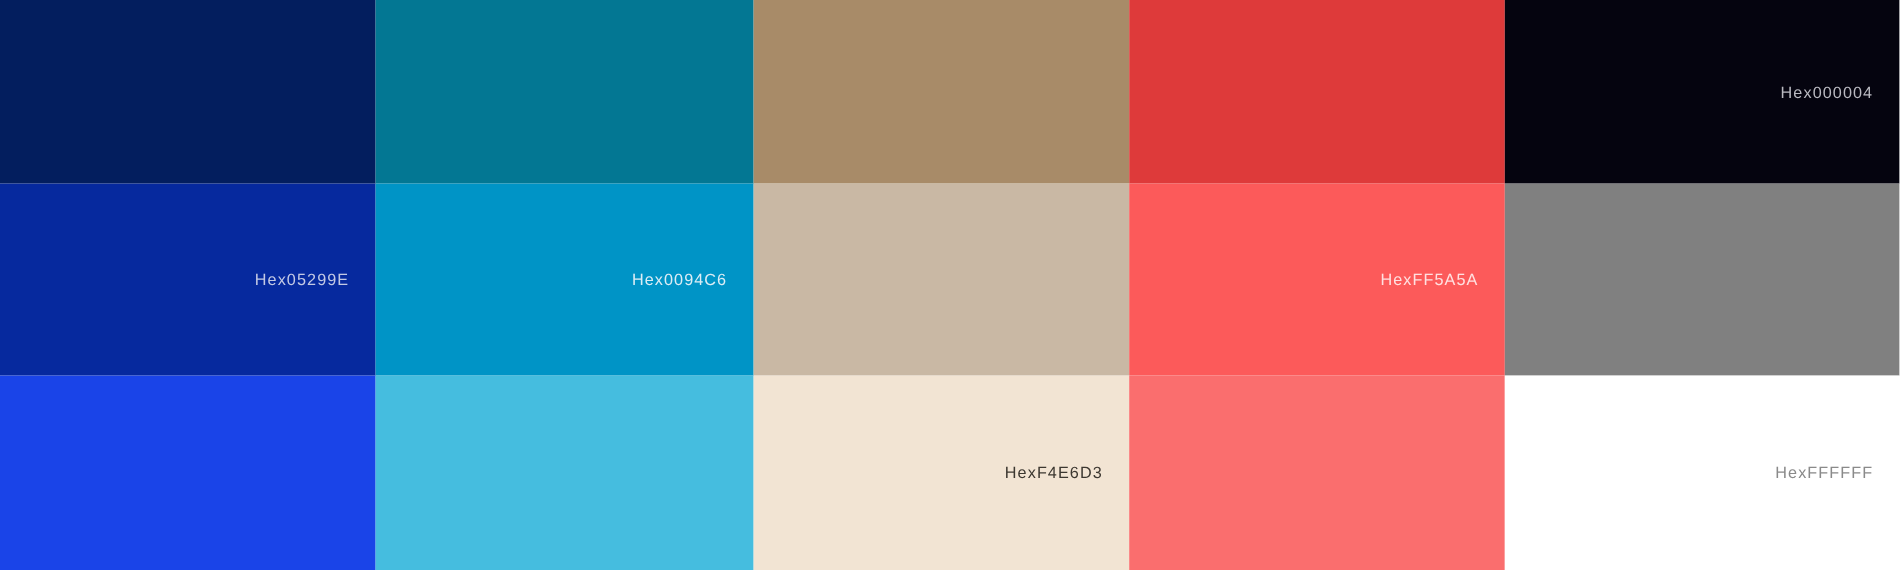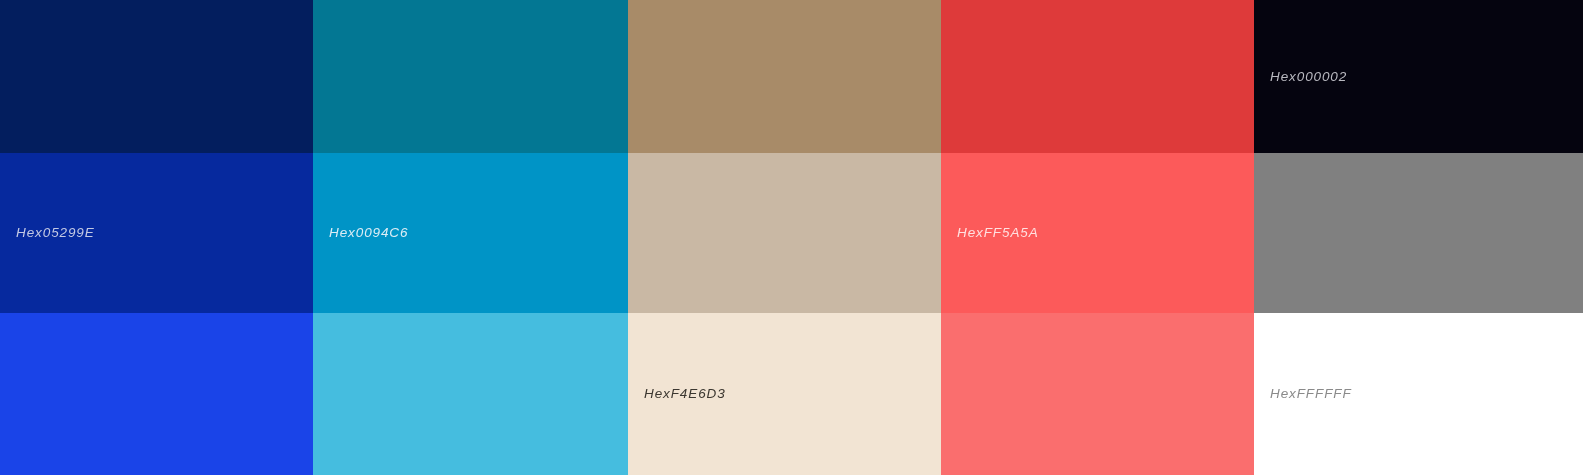--- a/index.html
+++ b/index.html
@@ -25,28 +25,27 @@
   }
 
   .hex-row {
     position: absolute;
     left: 0;
     right: 0;
     top: 50%;
     transform: translateY(-50%);
     display: flex;
     align-items: center;
-    justify-content: flex-start;
+    justify-content: flex-end;
     box-sizing: border-box;
-    padding: 0 16px;
+    padding: 0 22px;
     font-size: 13.5px;
     letter-spacing: 0.9px;
     line-height: 1;
     white-space: nowrap;
-    font-style: italic;
   }
 
   .hex-label {
     font-weight: 400;
   }
 
   .hex-value {
     font-weight: 400;
   }
 </style>
@@ -54,21 +53,21 @@
 <body>
 
 <div id="palette-grid">
     <div class="swatch" style="left: 0px; top: 0px; width: 313px; height: 153px; background: rgb(3, 30, 94);"></div>
     <div class="swatch" style="left: 313px; top: 0px; width: 315px; height: 153px; background: rgb(3, 119, 147);"></div>
     <div class="swatch" style="left: 628px; top: 0px; width: 313px; height: 153px; background: rgb(168, 139, 104);"></div>
     <div class="swatch" style="left: 941px; top: 0px; width: 313px; height: 153px; background: rgb(222, 58, 58);"></div>
     <div class="swatch" style="left: 1254px; top: 0px; width: 329px; height: 153px; background: rgb(5, 4, 15);">
       <div class="hex-row" style="color: rgb(185, 185, 192);">
         <span class="hex-label">Hex</span>
-        <span class="hex-value">000002</span>
+        <span class="hex-value">000004</span>
       </div>
     </div>
     <div class="swatch" style="left: 0px; top: 153px; width: 313px; height: 160px; background: rgb(6, 41, 158);">
       <div class="hex-row" style="color: rgb(195, 201, 228);">
         <span class="hex-label">Hex</span>
         <span class="hex-value">05299E</span>
       </div>
     </div>
     <div class="swatch" style="left: 313px; top: 153px; width: 315px; height: 160px; background: rgb(0, 148, 198);">
       <div class="hex-row" style="color: rgb(220, 237, 245);">

